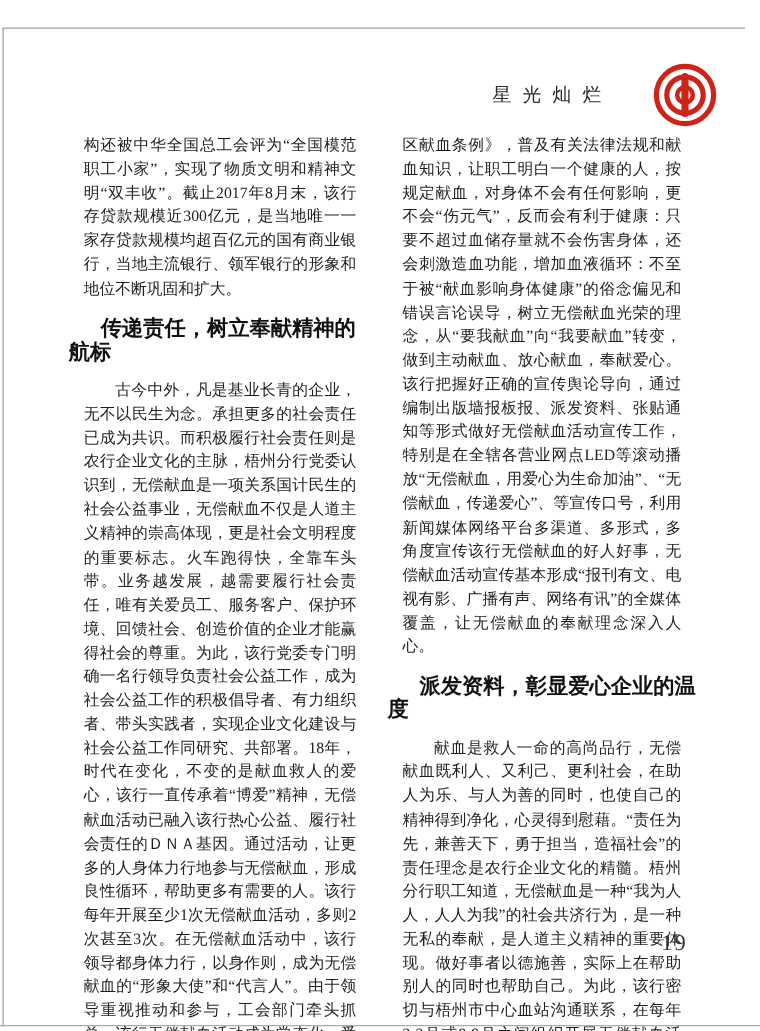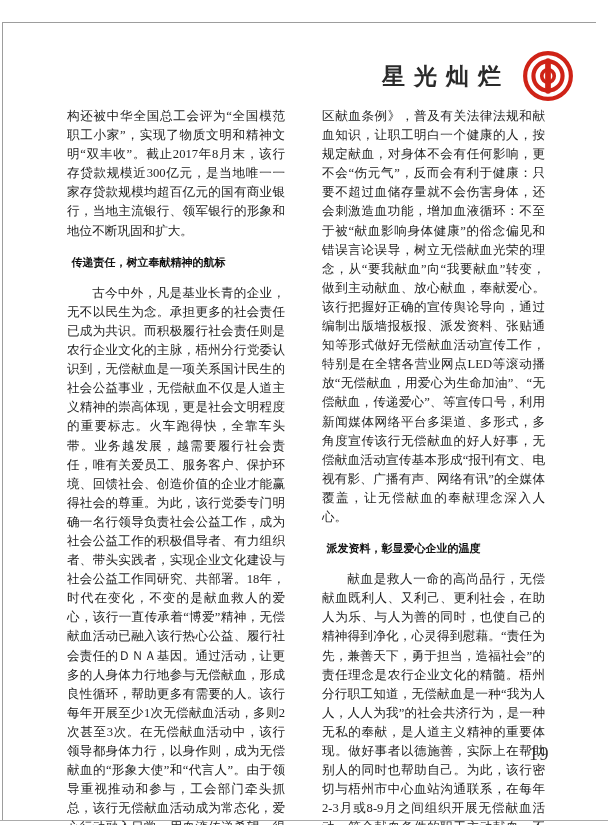--- a/index.html
+++ b/index.html
@@ -13,39 +13,39 @@
   .border-line { position:absolute; background:#9d9d9d; }
   .border-left   { left:2px;  top:22px;  width:1px;  height:799px; }
   .border-top    { left:2px;  top:22px;  width:594px; height:1px; }
   .border-bottom { left:0;    top:820px; width:608px; height:1px; background:#ababab; }
 
   .header {
     position:absolute; top:50px; right:34px;
     display:flex; align-items:center;
   }
   .header-title {
-    font-size:23px; font-weight:bold;
+    font-size:15px; font-weight:normal;
     letter-spacing:9px; color:#2a2a2a;
-    margin-right:12px; white-space:nowrap;
+    margin-right:32px; white-space:nowrap;
   }
   .logo { width:52px; height:52px; display:block; }
 
   .col {
     position:absolute; top:95px;
     font-size:12.6px; line-height:19.1px;
     text-align:justify; color:#1e1e1e;
   }
   .col-left  { left:55px;  width:242px; }
   .col-right { left:310px; width:247px; }
   .col p { margin:12px; text-indent:2em; }
   .col p.cont { text-indent:0; }
   .sec-heading {
     margin:0;
     font-family:"Liberation Sans","DejaVu Sans",sans-serif;
-    font-weight:bold; font-size:11px; line-height:19.1px;
+    font-weight:bold; font-size:17px; line-height:19.1px;
     text-indent:1.5em; color:#111; text-align:left;
   }
   .page-number {
     position:absolute; left:529px; top:744px;
     font-size:18px; color:#333; letter-spacing:1.5px;
   }
 </style>
 </head>
 <body>
 

